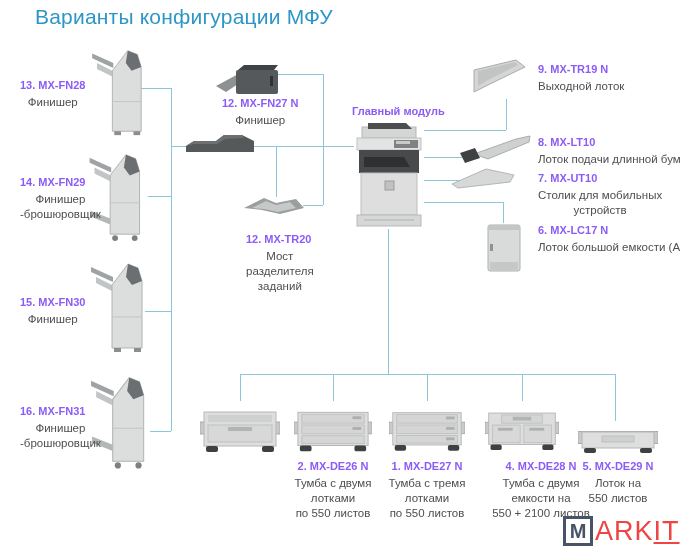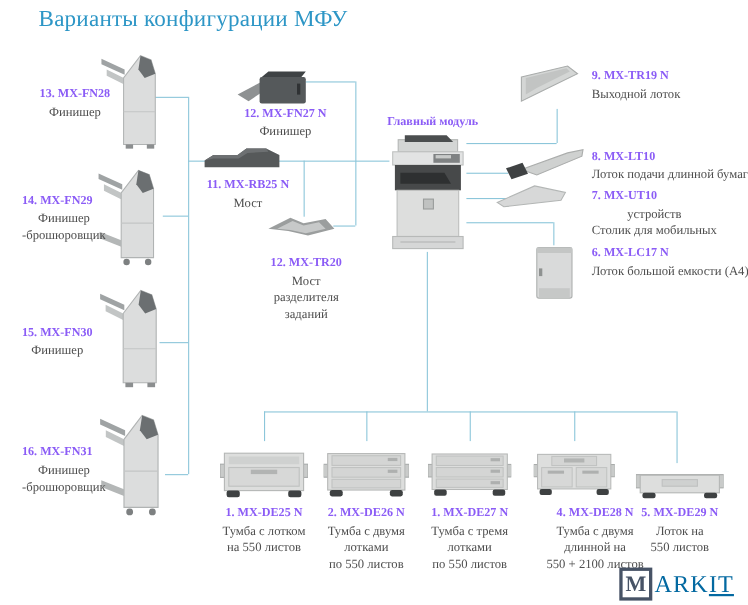--- a/index.html
+++ b/index.html
@@ -1,36 +1,36 @@
 <!DOCTYPE html>
 <html><head>
 <meta charset="utf-8">
 <style>
   html,body{margin:0;padding:0;background:#fff;}
   .canvas{position:relative;width:680px;height:550px;background:#fff;overflow:hidden;
-          font-family:Liberation Serif, serif;}
+          font-family:Liberation Sans, sans-serif;}
   .title{position:absolute;left:35px;top:5px;margin:0;font-size:21px;font-weight:500;
          color:#2d96c6;letter-spacing:0.2px;}
   
   .hl,.vl{position:absolute;background:#8cc6da;}
   .hl{height:1px;}
   .vl{width:1px;}
   
   .ic{position:absolute;display:block;}
   
   .ilabel{position:absolute;white-space:nowrap;}
   .ilabel .code{font-size:11px;font-weight:bold;color:#8b5cf6;line-height:15px;margin-bottom:2px;}
   .ilabel .d{font-size:11.5px;color:#4e4e4e;line-height:15px;text-align:center;}
   .center{text-align:center;}
   
   .wm{position:absolute;left:563px;top:516px;display:flex;align-items:center;}
   .wm .mbox{width:24px;height:24px;border:3px solid #475366;color:#475366;
             font-size:20px;font-weight:bold;display:flex;align-items:center;justify-content:center;
             line-height:1;}
-  .wm .rest{font-size:22px;color:#0369a1;letter-spacing:1px;margin-left:2px;line-height:1;}
+  .wm .rest{font-size:27px;color:#ef4444;letter-spacing:1px;margin-left:2px;line-height:1;}
   .wm .ul{text-decoration:underline;}
 </style>
 </head>
 <body>
 
 <div class="canvas">
 
   <h1 class="title">Варианты конфигурации МФУ</h1>
 
   <svg width="0" height="0" style="position:absolute">
@@ -202,21 +202,21 @@
   </svg>
 
   <svg class="ic" style="left:578px;top:420px" width="80" height="35" viewBox="0 0 80 35">
     <use href="#sym-deck"></use>
     <rect x="4" y="12" width="72" height="16" fill="#dddedd" stroke="#b5b7b6" stroke-width="1"></rect>
     <rect x="24" y="16" width="32" height="6" fill="#cfd1d0" stroke="#bfc1c0" stroke-width="1"></rect>
     <rect x="6" y="28" width="12" height="5" rx="2" fill="#3e4142"></rect>
     <rect x="62" y="28" width="12" height="5" rx="2" fill="#3e4142"></rect>
   </svg>
 
-  <div class="ilabel" style="left:36px;top:78px">
+  <div class="ilabel" style="left:20px;top:78px">
     <div class="code">13. MX-FN28</div>
     <div class="d">Финишер</div>
   </div>
   <div class="ilabel" style="left:20px;top:175px">
     <div class="code">14. MX-FN29</div>
     <div class="d">Финишер</div>
     <div class="d">-брошюровщик</div>
   </div>
   <div class="ilabel" style="left:20px;top:295px">
     <div class="code">15. MX-FN30</div>
@@ -224,24 +224,20 @@
   </div>
   <div class="ilabel" style="left:20px;top:404px">
     <div class="code">16. MX-FN31</div>
     <div class="d">Финишер</div>
     <div class="d">-брошюровщик</div>
   </div>
 
   <div class="ilabel" style="left:222px;top:96px">
     <div class="code">12. MX-FN27 N</div>
     <div class="d">Финишер</div>
-  </div>
-  <div class="ilabel" style="left:188px;top:161px">
-    <div class="code">11. MX-RB25 N</div>
-    <div class="d">Мост</div>
   </div>
   <div class="ilabel" style="left:246px;top:232px">
     <div class="code">12. MX-TR20</div>
     <div class="d">Мост</div>
     <div class="d">разделителя</div>
     <div class="d">заданий</div>
   </div>
 
   <div class="ilabel" style="left:352px;top:104px">
     <div class="code">Главный модуль</div>
@@ -250,49 +246,44 @@
   <div class="ilabel" style="left:538px;top:62px">
     <div class="code">9. MX-TR19 N</div>
     <div class="d">Выходной лоток</div>
   </div>
   <div class="ilabel" style="left:538px;top:135px">
     <div class="code">8. MX-LT10</div>
     <div class="d">Лоток подачи длинной бумаги</div>
   </div>
   <div class="ilabel" style="left:538px;top:171px">
     <div class="code">7. MX-UT10</div>
+    <div class="d">Столик для мобильных</div>
     <div class="d">устройств</div>
-    <div class="d">Столик для мобильных</div>
   </div>
   <div class="ilabel" style="left:538px;top:223px">
     <div class="code">6. MX-LC17 N</div>
     <div class="d">Лоток большой емкости (А4)</div>
   </div>
 
-  <div class="ilabel center" style="left:175px;top:459px;width:130px">
-    <div class="code">1. MX-DE25 N</div>
-    <div class="d">Тумба с лотком</div>
-    <div class="d">на 550 листов</div>
-  </div>
   <div class="ilabel center" style="left:268px;top:459px;width:130px">
     <div class="code">2. MX-DE26 N</div>
     <div class="d">Тумба с двумя</div>
     <div class="d">лотками</div>
     <div class="d">по 550 листов</div>
   </div>
   <div class="ilabel center" style="left:362px;top:459px;width:130px">
     <div class="code">1. MX-DE27 N</div>
     <div class="d">Тумба с тремя</div>
     <div class="d">лотками</div>
     <div class="d">по 550 листов</div>
   </div>
   <div class="ilabel center" style="left:476px;top:459px;width:130px">
     <div class="code">4. MX-DE28 N</div>
     <div class="d">Тумба с двумя</div>
-    <div class="d">длинной на</div>
+    <div class="d">емкости на</div>
     <div class="d">550 + 2100 листов</div>
   </div>
   <div class="ilabel center" style="left:553px;top:459px;width:130px">
     <div class="code">5. MX-DE29 N</div>
     <div class="d">Лоток на</div>
     <div class="d">550 листов</div>
   </div>
 
   <div class="wm">
     <div class="mbox">M</div>

